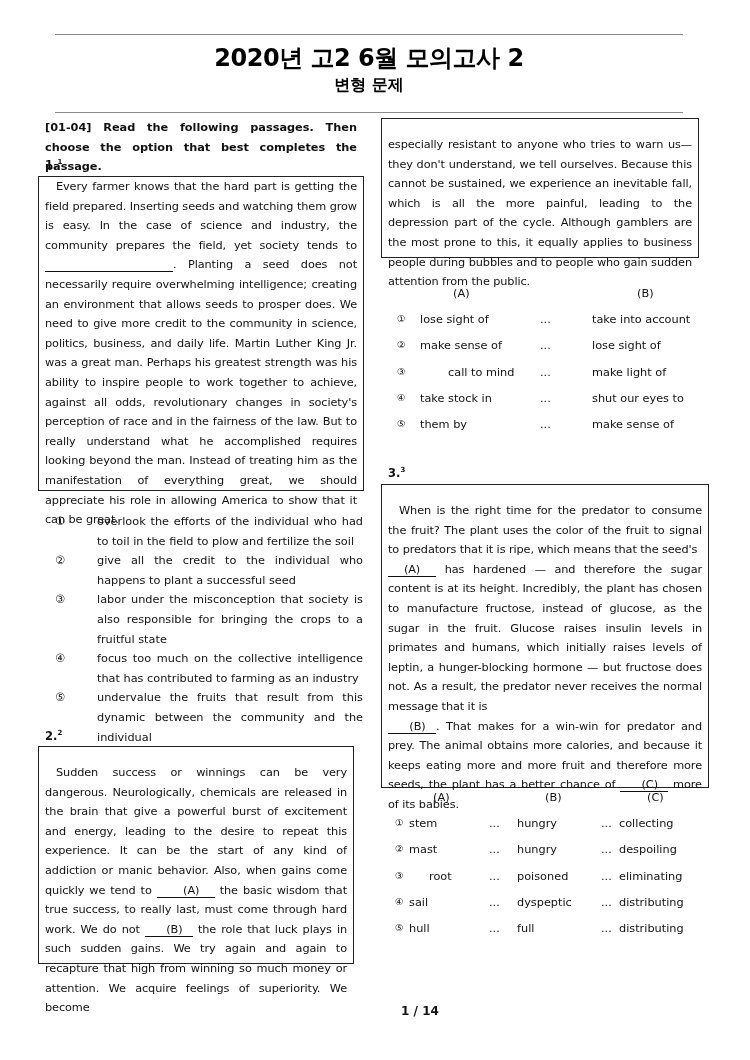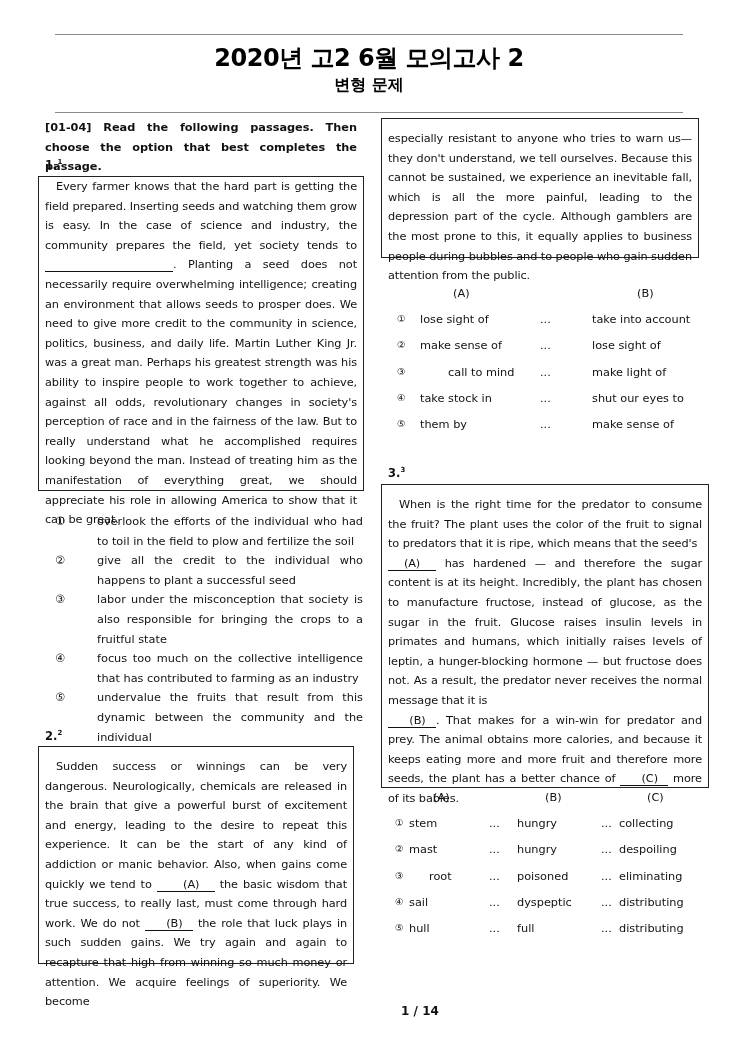--- a/index.html
+++ b/index.html
@@ -7,21 +7,21 @@
          font-family:"DejaVu Sans", "Liberation Sans", sans-serif; color:#111; }
   .rule { position:absolute; left:55px; width:628px; height:0; border-top:1.5px solid #8a8a8a; }
   .title { position:absolute; left:0; width:738px; text-align:center;
            font-family:"DejaVu Sans", sans-serif; font-weight:bold; color:#000; }
   .t1 { top:42px; font-size:24px; letter-spacing:-0.5px; }
   .t2 { top:75px; font-size:16px; }
   .pagenum { position:absolute; top:1004px; left:0; width:750px; text-align:center;
              font-size:12px; font-weight:bold;margin-left:45px; }
 
   .txt { font-size:11.3px; line-height:19.6px; text-align:justify; letter-spacing:-0.1px; }
-  .box { position:absolute; border:1.3px solid #222; padding:10px 6px; box-sizing:border-box; }
+  .box { position:absolute; border:1.3px solid #222; padding:16px 6px; box-sizing:border-box; }
   .box p { margin:0; }
   .indent { text-indent:11px; }
   .qhead { position:absolute; font-size:11.3px; font-weight:bold; line-height:19.6px; }
   .qnum { position:absolute; font-size:11.5px; font-weight:bold; }
   .qnum sup { font-size:7px; }
   .blank { display:inline-block; border-bottom:1px solid #111; text-align:center; line-height:13px; }
 
   .opts { position:absolute; font-size:11.3px; line-height:19.6px; }
   .opt { display:flex; text-align:justify; }
   .opt .n { width:26px; flex:none; }

